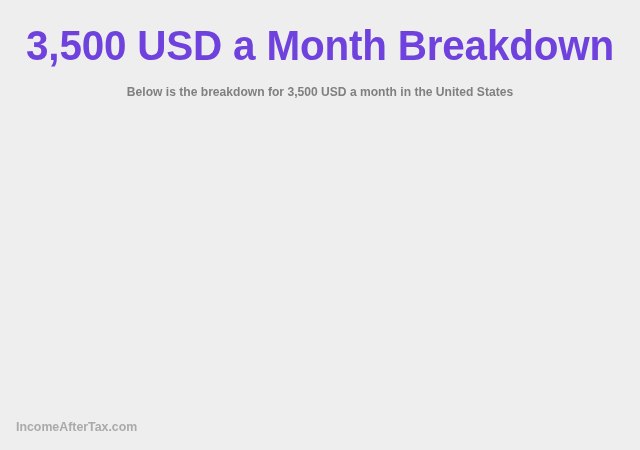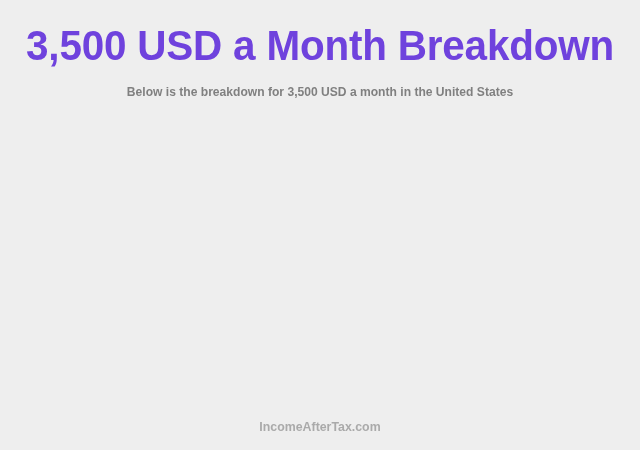--- a/index.html
+++ b/index.html
@@ -70,21 +70,21 @@
     left: 0;
     top: 0;
     right: 0;
     bottom: 0;
     background: transparent;
   }
 
   
   .footer {
     flex: 0 0 auto;
-    text-align: center;
+    text-align: left;
     padding-bottom: 16px;
   }
 
   .watermark {
     margin: 0;
     font-family: "Liberation Sans Narrow", "Liberation Sans", sans-serif;
     font-size: 13px;
     line-height: 14px;
     font-weight: bold;
     color: #aaaaaa;

